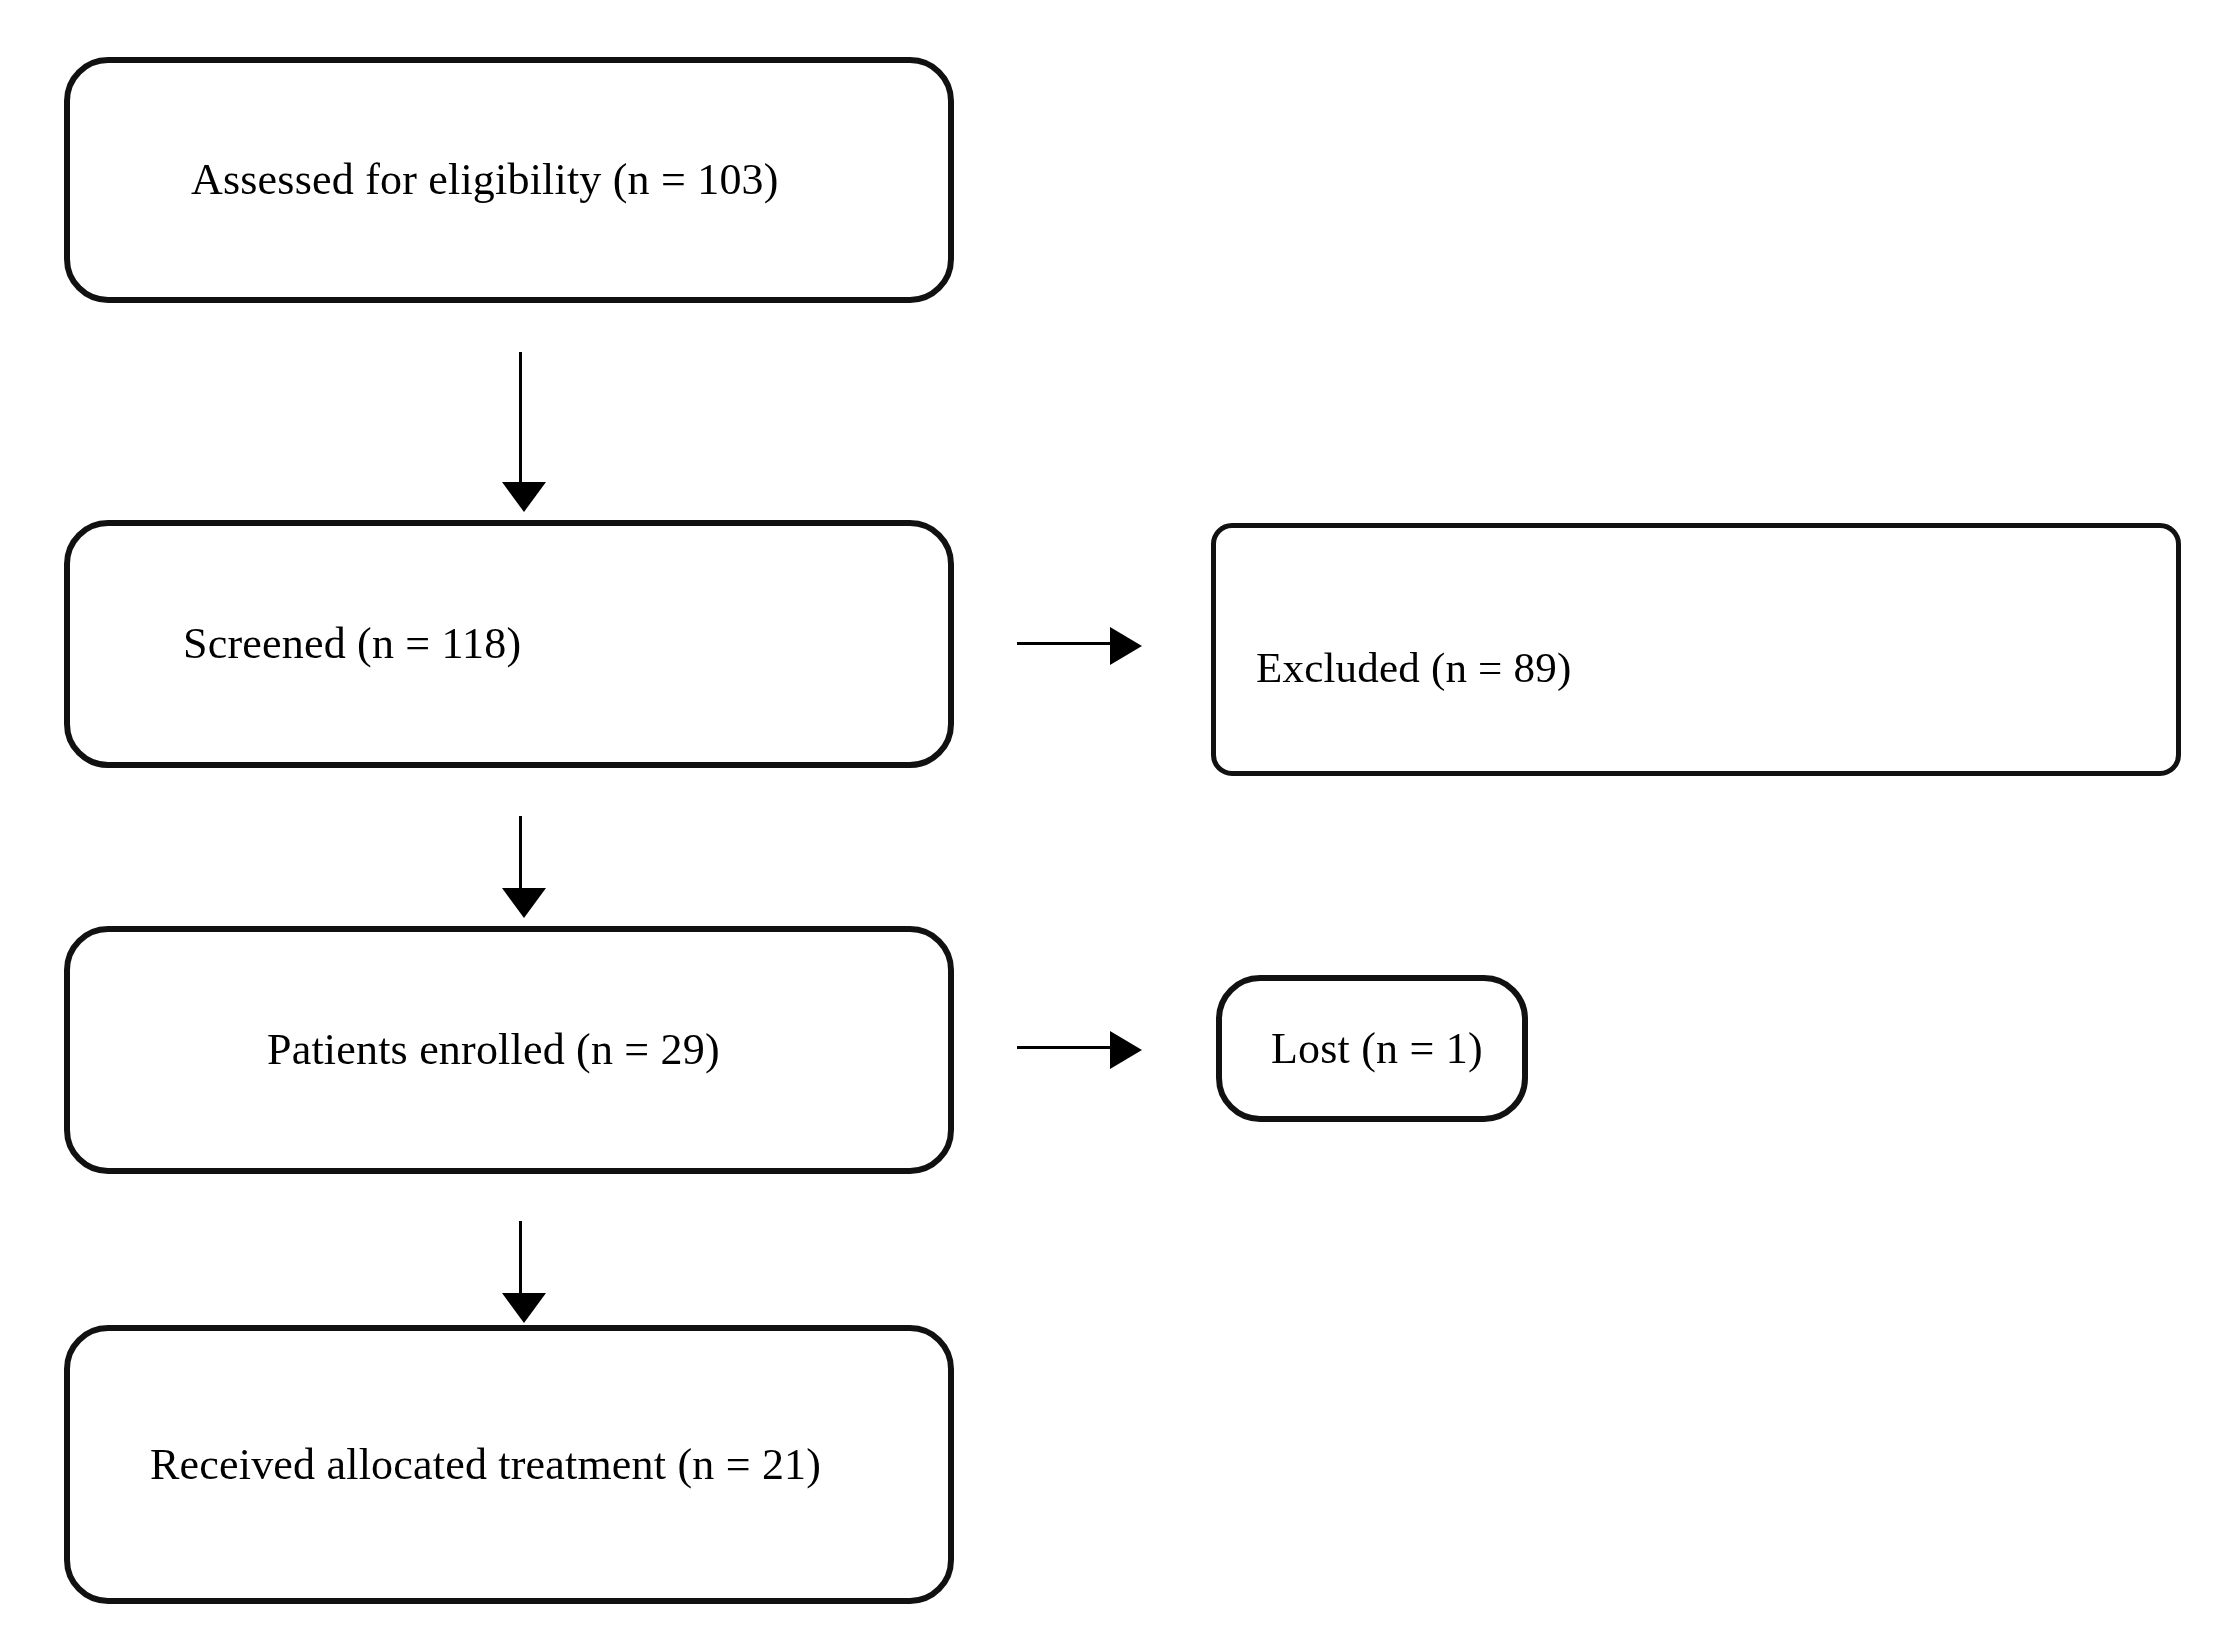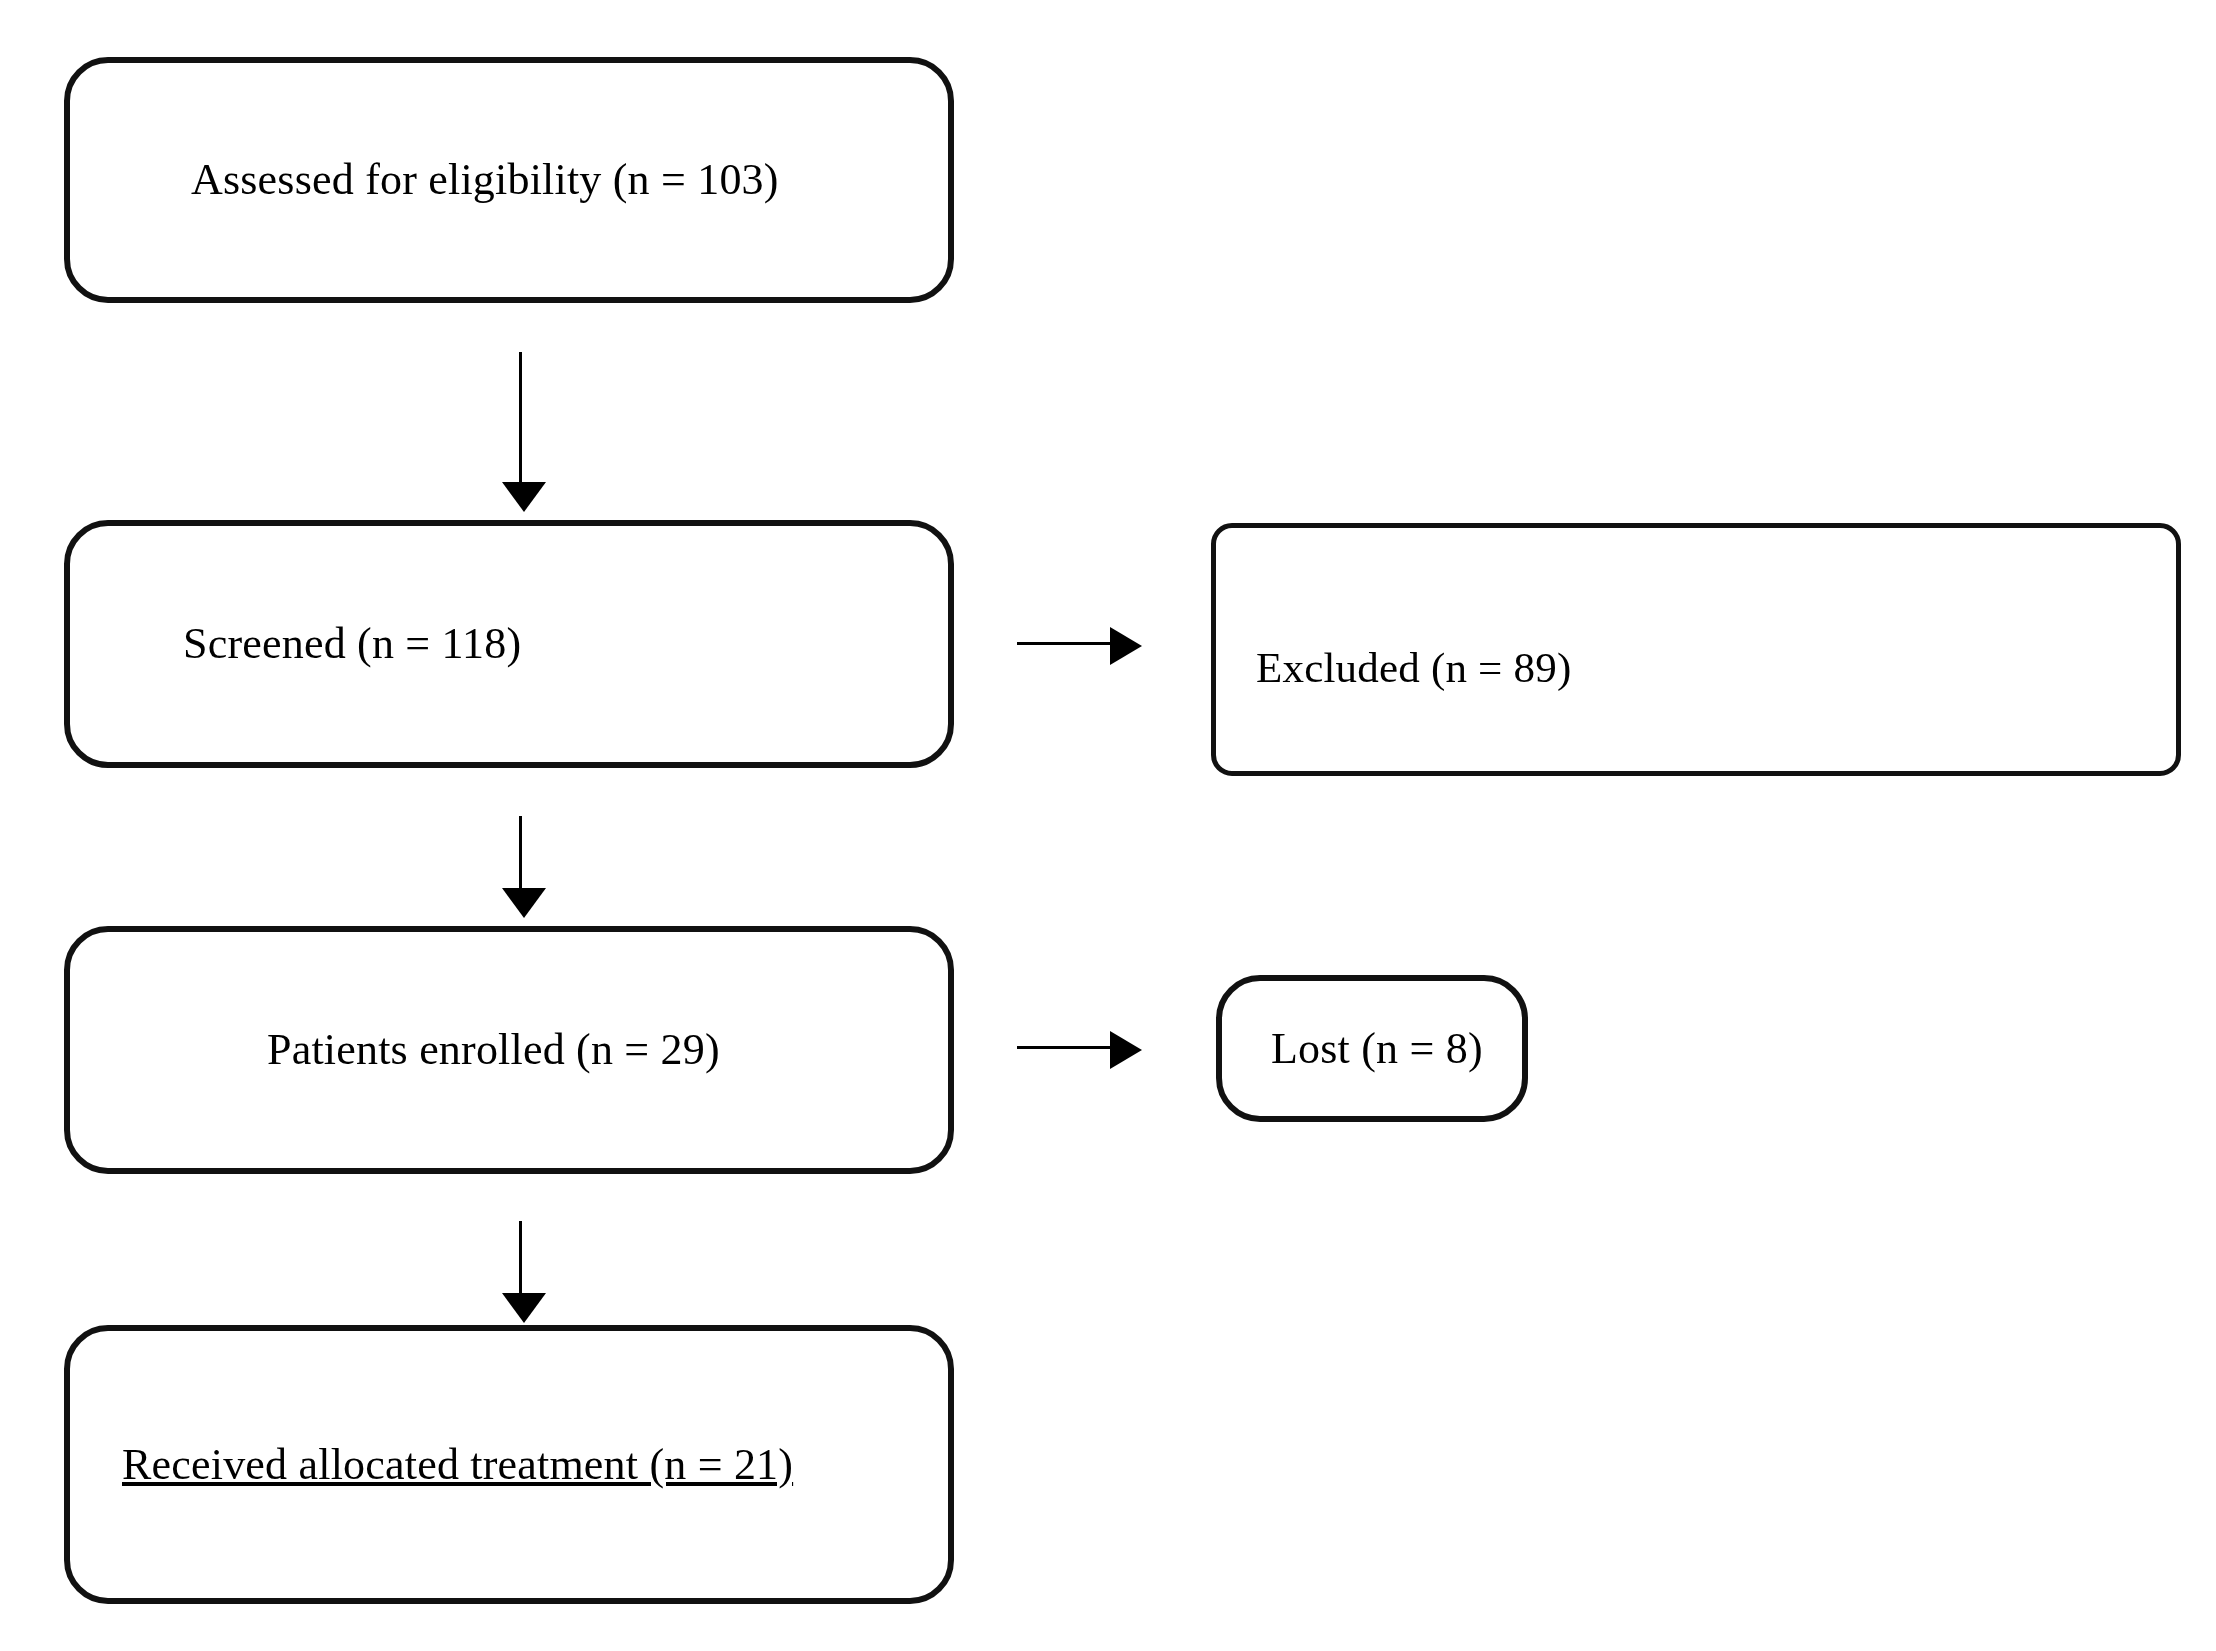--- a/index.html
+++ b/index.html
@@ -43,21 +43,21 @@
   #box-assessed   { left: 64px;   top: 57px;   width: 890px;  height: 246px; }
   #box-screened   { left: 64px;   top: 520px;  width: 890px;  height: 248px; }
   #box-enrolled   { left: 64px;   top: 926px;  width: 890px;  height: 248px; }
   #box-allocated  { left: 64px;   top: 1325px; width: 890px;  height: 279px; }
   #box-excluded   { left: 1211px; top: 523px;  width: 970px; height: 253px; }
   #box-lost       { left: 1216px; top: 975px; width: 312px;  height: 147px; }
 
   #box-assessed .box-label  { padding-left: 121px; }
   #box-screened .box-label  { padding-left: 113px; }
   #box-enrolled .box-label  { padding-left: 185px; margin-left: 12px; }
-  #box-allocated .box-label { padding-left: 52px; text-decoration: underline;  }
+  #box-allocated .box-label { padding-left: 80px;  }
   #box-lost .box-label      { padding-left: 49px;  }
 
   #box-excluded .box-label {
     padding-left: 40px;
     font-size: 43px;
     line-height: 1.30;
   }
   .excluded-list {
     margin: 0;
     padding: 0;
@@ -129,21 +129,21 @@
 
   <div class="v-arrow" id="arrow-screened-enrolled"></div>
 
   <div class="flow-box" id="box-enrolled">
     <span class="box-label">Patients enrolled (n = 29)</span>
   </div>
 
   <div class="h-arrow" id="arrow-enrolled-lost"></div>
 
   <div class="flow-box" id="box-lost">
-    <span class="box-label">Lost (n = 8)</span>
+    <span class="box-label">Lost (n = 1)</span>
   </div>
 
   <div class="v-arrow" id="arrow-enrolled-allocated"></div>
 
   <div class="flow-box" id="box-allocated">
     <span class="box-label">Received allocated treatment (n = 21)</span>
   </div>
 
 </div>
 

